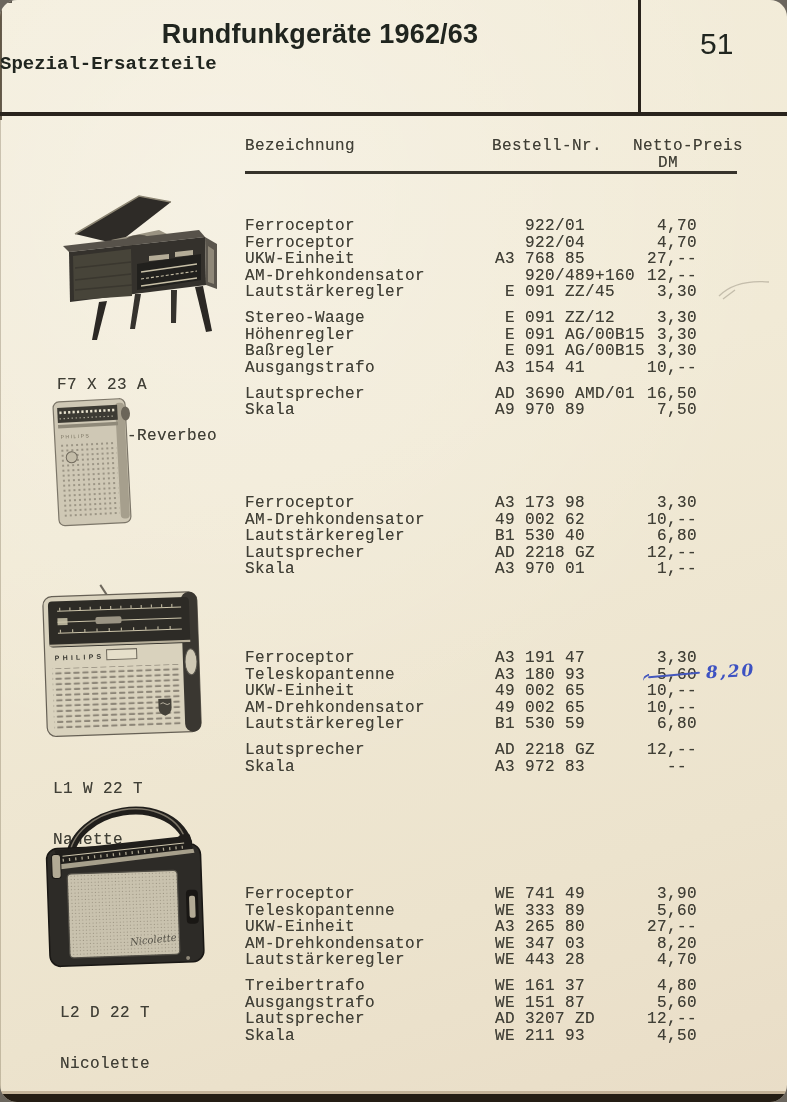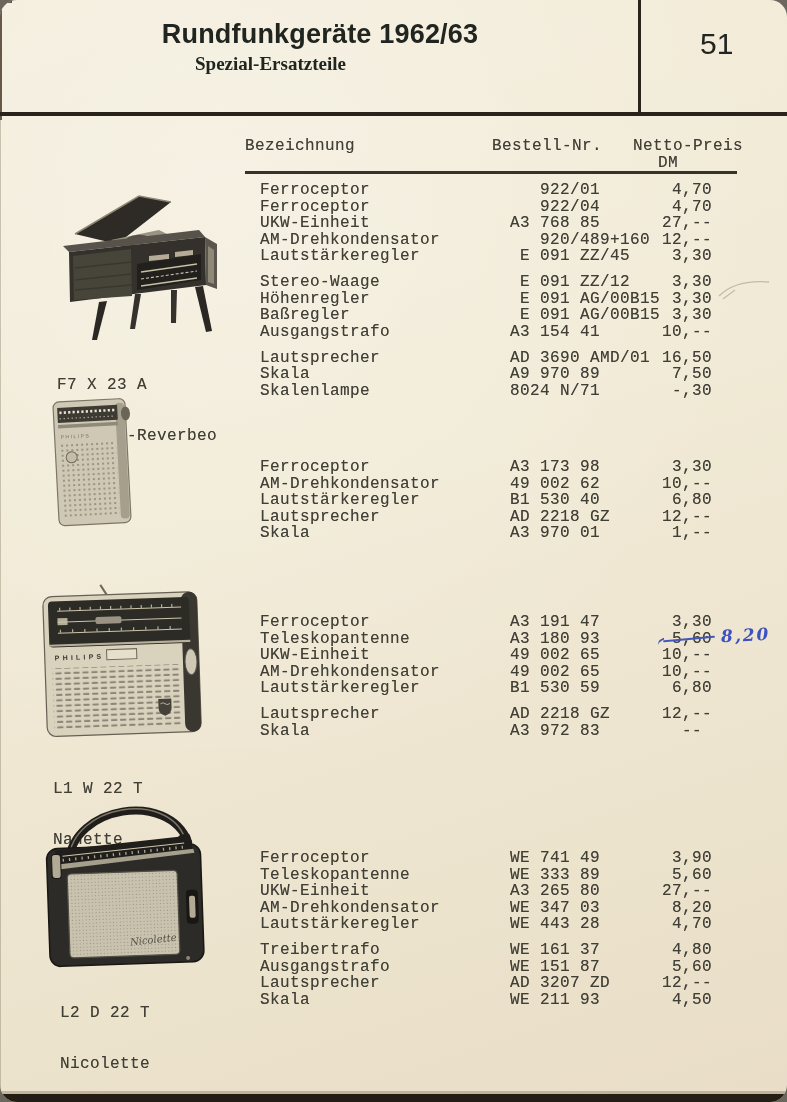--- a/index.html
+++ b/index.html
@@ -13,33 +13,33 @@
   .abs{position:absolute;}
   
   .edge-left{left:0;top:0;width:2px;height:120px;background:#4c4234;opacity:.85;}
   .edge-left2{left:0;top:0;width:1px;height:1102px;background:rgba(95,78,50,.28);}
   .edge-bottom{left:0;bottom:0;width:787px;height:8px;background:#241d14;}
   .edge-bottom2{left:0;bottom:8px;width:787px;height:3px;background:rgba(125,98,62,.35);}
   .corner-tl{left:0;top:0;width:12px;height:3px;background:#3a332a;opacity:.8;}
   
   .title{left:0;top:19px;width:640px;text-align:center;font-family:"Liberation Sans",sans-serif;
          font-weight:700;font-size:27px;letter-spacing:.2px;color:#20251f;}
-  .subtitle{left:0;top:53px;width:541px;text-align:center;font-family:Liberation Serif, serif;
+  .subtitle{left:0;top:53px;width:541px;font-family:Liberation Mono, monospace;
          font-weight:700;font-size:19px;color:#20251f;}
   .pagenum{left:700px;top:27px;width:60px;font-family:"Liberation Sans",sans-serif;
          font-weight:400;font-size:30px;color:#20251f;}
   .vdiv{left:638px;top:0;width:3px;height:114px;background:#29231c;}
   .hrule{left:0;top:112px;width:787px;height:4px;background:#29231c;}
   
   .colhead{position:absolute;font-size:16px;letter-spacing:.4px;white-space:pre;
            text-shadow:0 0 .4px rgba(62,61,53,.55);}
   .thead-rule{left:245px;top:171px;width:492px;height:2.5px;background:#36332b;}
   
-  .tsection{position:absolute;left:260px;width:452px;font-size:16px;letter-spacing:.4px;
-            line-height:16.5px;text-shadow:0 0 .4px rgba(62,61,53,.55);}
+  .tsection{position:absolute;left:245px;width:452px;font-size:16px;letter-spacing:.4px;
+            line-height:16.5px;text-shadow:0 0 .4px rgba(62,61,53,.55);margin-top:36px;}
   .rowgroup + .rowgroup{margin-top:9.5px;}
   .trow{position:relative;height:16.5px;}
   .c-part{position:absolute;left:0;top:0;white-space:pre;}
   .c-order{position:absolute;left:250px;top:0;white-space:pre;}
   .c-price{position:absolute;right:0;top:0;white-space:pre;}
   
   .struck{position:relative;display:inline-block;}
   .struck::after{content:"";position:absolute;left:-9px;right:-3px;top:7px;height:2.2px;
                  background:#4457bd;transform:rotate(-5deg);border-radius:2px;}
   .struck::before{content:"";position:absolute;left:-14px;top:8px;width:8px;height:6px;
@@ -250,25 +250,20 @@
         <div class="trow">
           <span class="c-part">Lautsprecher</span>
           <span class="c-order">AD 3690 AMD/01</span>
           <span class="c-price">16,50</span>
         </div>
         <div class="trow">
           <span class="c-part">Skala</span>
           <span class="c-order">A9 970 89</span>
           <span class="c-price">7,50</span>
         </div>
-        <div class="trow">
-          <span class="c-part">Skalenlampe</span>
-          <span class="c-order">8024 N/71</span>
-          <span class="c-price">-,30</span>
-        </div>
       </div>
     </div>
   <div class="tsection" style="top:459px">
       <div class="rowgroup">
         <div class="trow">
           <span class="c-part">Ferroceptor</span>
           <span class="c-order">A3 173 98</span>
           <span class="c-price">3,30</span>
         </div>
         <div class="trow">

